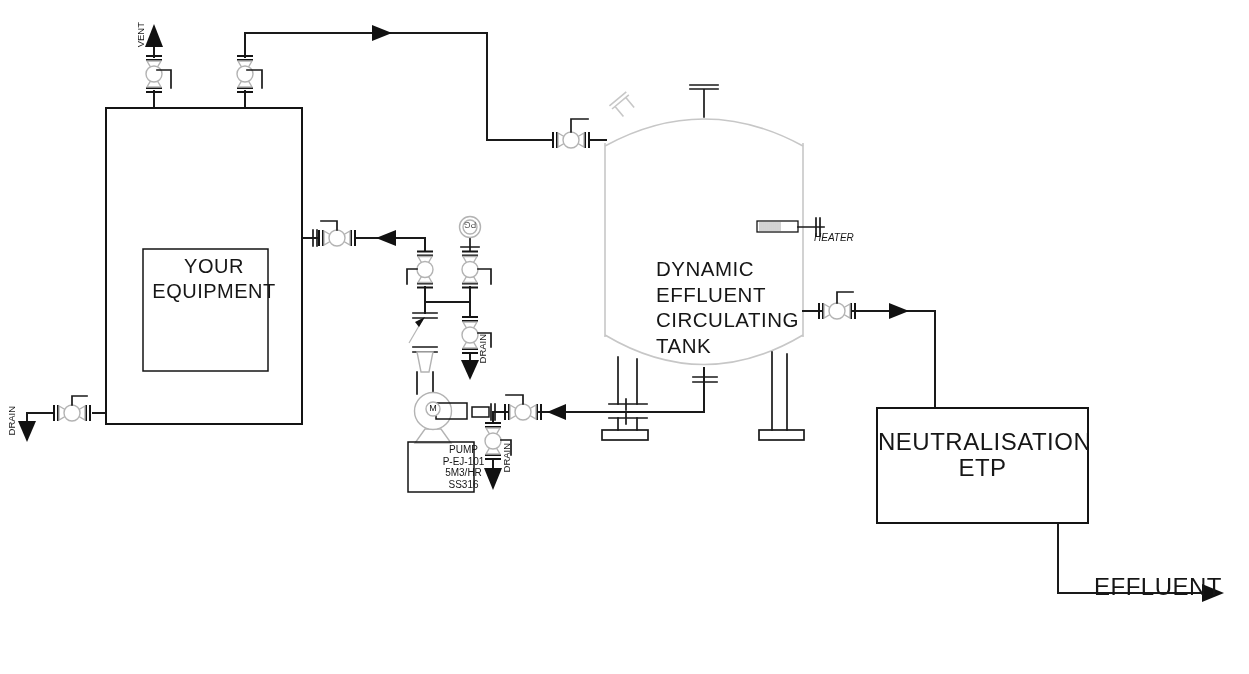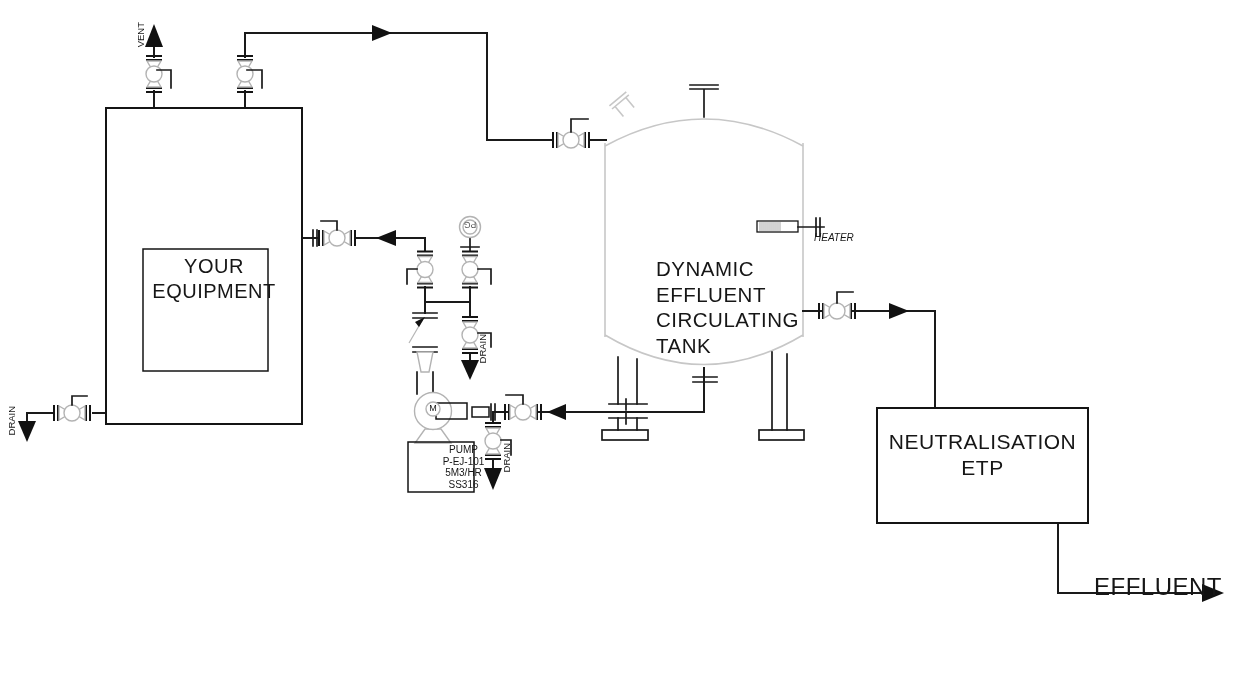--- a/index.html
+++ b/index.html
@@ -15,21 +15,21 @@
   .tank{stroke:#c7c7c7;stroke-width:1.6;fill:none;}
   .af {fill:#111111;stroke:none;}
   .bx {stroke:#141414;fill:none;}
   
   .lbl{position:absolute;color:#161616;line-height:1.2;}
   .ctr{text-align:center;}
   .rot{transform:rotate(-90deg);transform-origin:center;}
   .rot180{transform:rotate(180deg);transform-origin:center;}
   .eq-lbl{left:137px;top:254px;width:138px;font-size:20px;line-height:24.5px;letter-spacing:.5px;margin-left:8px;}
   .tank-lbl{left:656px;top:256px;width:170px;font-size:20.5px;line-height:25.5px;letter-spacing:.5px;}
-  .etp-lbl{left:878px;top:429px;width:209px;font-size:21px;line-height:26px;letter-spacing:.5px;}
+  .etp-lbl{left:878px;top:429px;width:209px;font-size:24px;line-height:26px;letter-spacing:.5px;}
   .eff-lbl{left:1094px;top:573px;font-size:24px;letter-spacing:.5px;}
   .htr-lbl{left:814px;top:232px;font-size:10px;font-style:italic;}
   .pump-lbl{left:408px;top:444px;width:87px;font-size:10px;line-height:11.5px;margin-left:12px;}
   .vent-lbl{left:116px;top:29px;width:50px;font-size:9.5px;}
   .dr1{left:-13px;top:415px;width:50px;font-size:9.5px;}
   .dr2{left:458px;top:343px;width:50px;font-size:9.5px;}
   .dr3{left:482px;top:452px;width:50px;font-size:9.5px;}
   .pg-lbl{left:455px;top:220px;width:30px;font-size:8.5px;color:#555;}
   .m-lbl{left:423px;top:403px;width:20px;font-size:9px;}
 </style>

